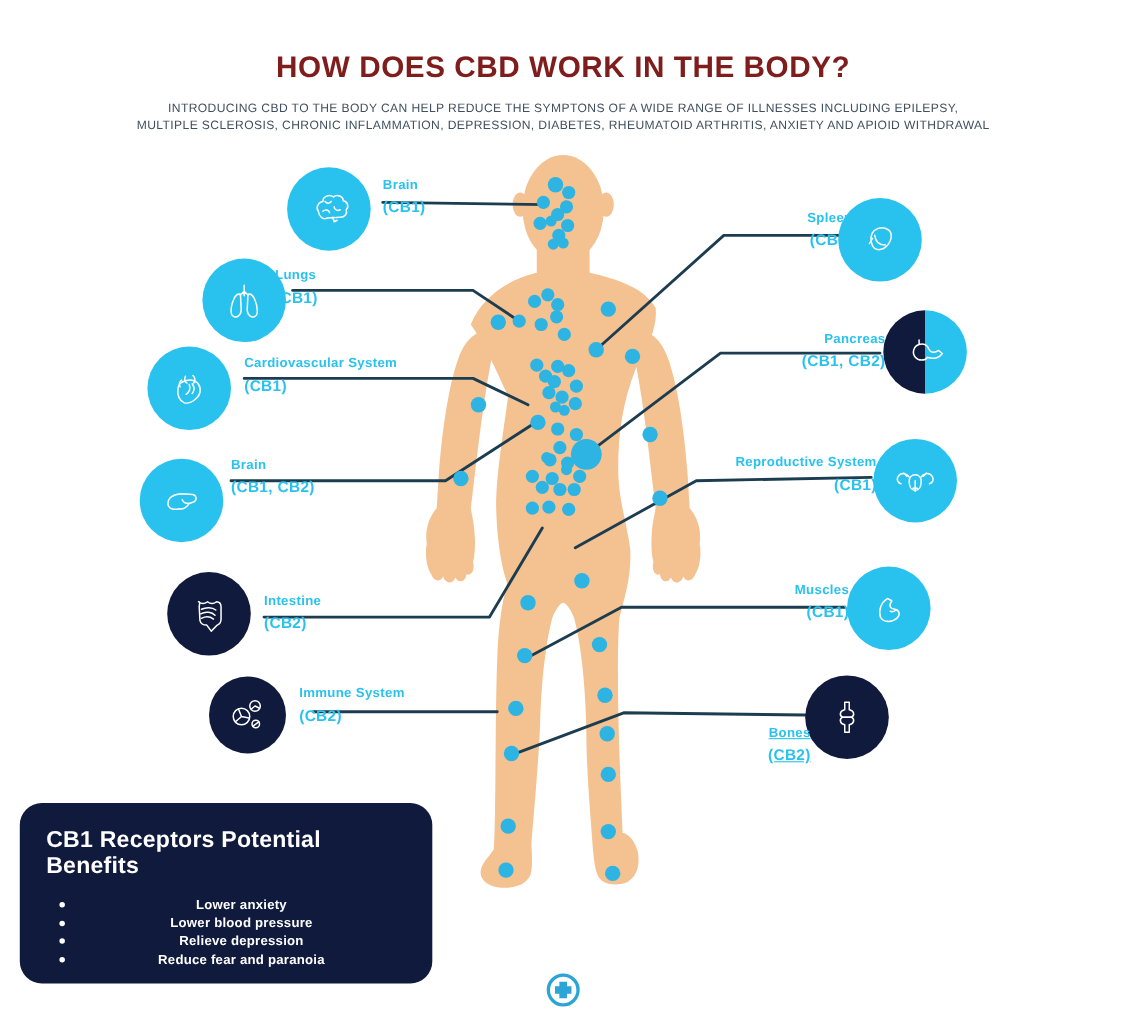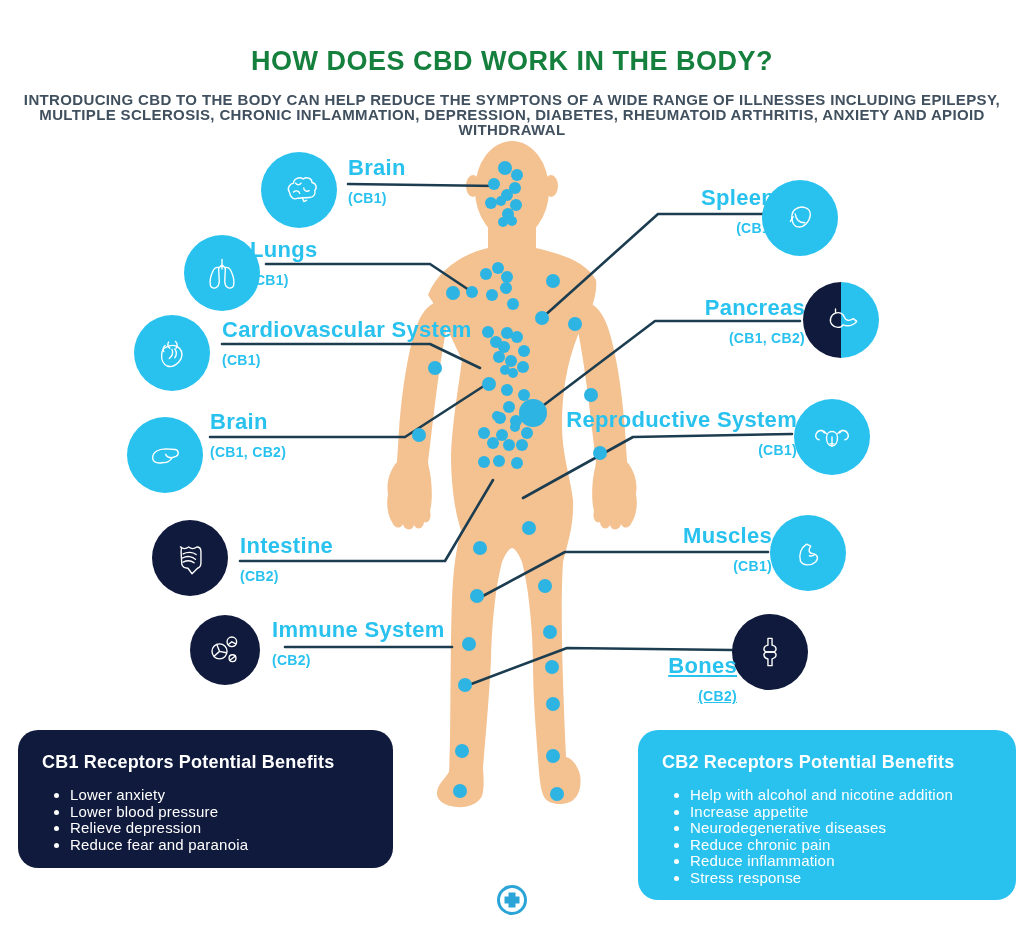--- a/index.html
+++ b/index.html
@@ -1,42 +1,42 @@
 <!DOCTYPE html>
 <html><head>
 <meta charset="utf-8">
 <style>
   html,body{margin:0;padding:0;background:#fff;}
   #stage{position:relative;width:1024px;height:927px;background:#ffffff;overflow:hidden;
          font-family:"Liberation Sans",sans-serif;}
   #overlay{position:absolute;left:0;top:0;width:1024px;height:927px;}
 
   .page-title{position:absolute;left:0;top:46px;width:1024px;text-align:center;
-    font-size:27px;font-weight:800;letter-spacing:.5px;color:#15803d;}
+    font-size:27px;font-weight:800;letter-spacing:.5px;color:#7f1d1d;}
   .page-subtitle{position:absolute;left:0;top:92px;width:1024px;text-align:center;
-    font-size:15px;font-weight:700;letter-spacing:.35px;color:#40505f;line-height:15px;}
+    font-size:11px;font-weight:400;letter-spacing:.35px;color:#40505f;line-height:15px;}
 
   .organ-circle{position:absolute;width:76px;height:76px;border-radius:50%;
     display:flex;align-items:center;justify-content:center;}
   .c-cyan{background:#29c2ef;}
   .c-navy{background:#101a3c;}
   .c-split{background:linear-gradient(90deg,#101a3c 50%,#29c2ef 50%);}
   .organ-circle svg{width:52px;height:52px;}
 
   .organ-label{position:absolute;color:#29c2ef;}
-  .organ-label .oname{display:block;font-size:22px;font-weight:800;line-height:20px;letter-spacing:.3px;}
-  .organ-label .orec{display:block;font-size:14px;font-weight:800;margin-top:12px;letter-spacing:.3px;}
+  .organ-label .oname{display:block;font-size:12px;font-weight:800;line-height:20px;letter-spacing:.3px;}
+  .organ-label .orec{display:block;font-size:14px;font-weight:800;margin-top:2px;letter-spacing:.3px;}
   .organ-label.right{text-align:right;}
 
   .benefit-box{position:absolute;border-radius:20px;color:#ffffff;box-sizing:border-box;padding:22px 24px 14px 24px;}
   .benefit-box.navy{background:#101a3c;}
   .benefit-box.cyan{background:#29c2ef;}
-  .benefit-box h2{margin:0 0 14px 0;font-size:18px;font-weight:800;letter-spacing:.2px;}
+  .benefit-box h2{margin:0 0 14px 0;font-size:21px;font-weight:800;letter-spacing:.2px;}
   .benefit-box ul{margin:0;padding:0 0 0 28px;list-style:none;}
-  .benefit-box li{font-size:15px;font-weight:400;line-height:16.5px;position:relative;letter-spacing:.2px;}
+  .benefit-box li{font-size:12px;font-weight:700;line-height:16.5px;position:relative;letter-spacing:.2px;text-align:center;}
   .benefit-box li::before{content:"";position:absolute;left:-16px;top:6px;width:5px;height:5px;border-radius:50%;background:#fff;}
 
   .footer-logo{position:absolute;left:0;top:884px;width:1024px;display:flex;
     align-items:center;justify-content:center;gap:9px;flex-direction:column;}
   .brand-text{font-size:13.5px;font-weight:800;font-style:italic;letter-spacing:2.5px;color:#2ba4d8;}
 </style>
 </head>
 <body>
 
 <div id="stage">
@@ -296,31 +296,20 @@
   <div class="benefit-box navy" style="left:18px;top:730px;width:375px;min-height:138px;">
     <h2>CB1 Receptors Potential Benefits</h2>
     <ul>
       <li>Lower anxiety</li>
       <li>Lower blood pressure</li>
       <li>Relieve depression</li>
       <li>Reduce fear and paranoia</li>
     </ul>
   </div>
 
-  <div class="benefit-box cyan" style="left:638px;top:730px;width:378px;min-height:144px;">
-    <h2>CB2 Receptors Potential Benefits</h2>
-    <ul>
-      <li>Help with alcohol and nicotine addition</li>
-      <li>Increase appetite</li>
-      <li>Neurodegenerative diseases</li>
-      <li>Reduce chronic pain</li>
-      <li>Reduce inflammation</li>
-      <li>Stress response</li>
-    </ul>
-  </div>
 
   <div class="footer-logo">
     <svg width="32" height="32" viewBox="0 0 32 32">
       <circle cx="16" cy="16" r="13.5" fill="none" stroke="#2ba4d8" stroke-width="3"></circle>
       <path d="M12.5,8.5 h7 v4 h4 v7 h-4 v4 h-7 v-4 h-4 v-7 h4 z" fill="#2ba4d8"></path>
     </svg>
     <span class="brand-text">SPORTY DOCTOR</span>
   </div>
 
 </div>

